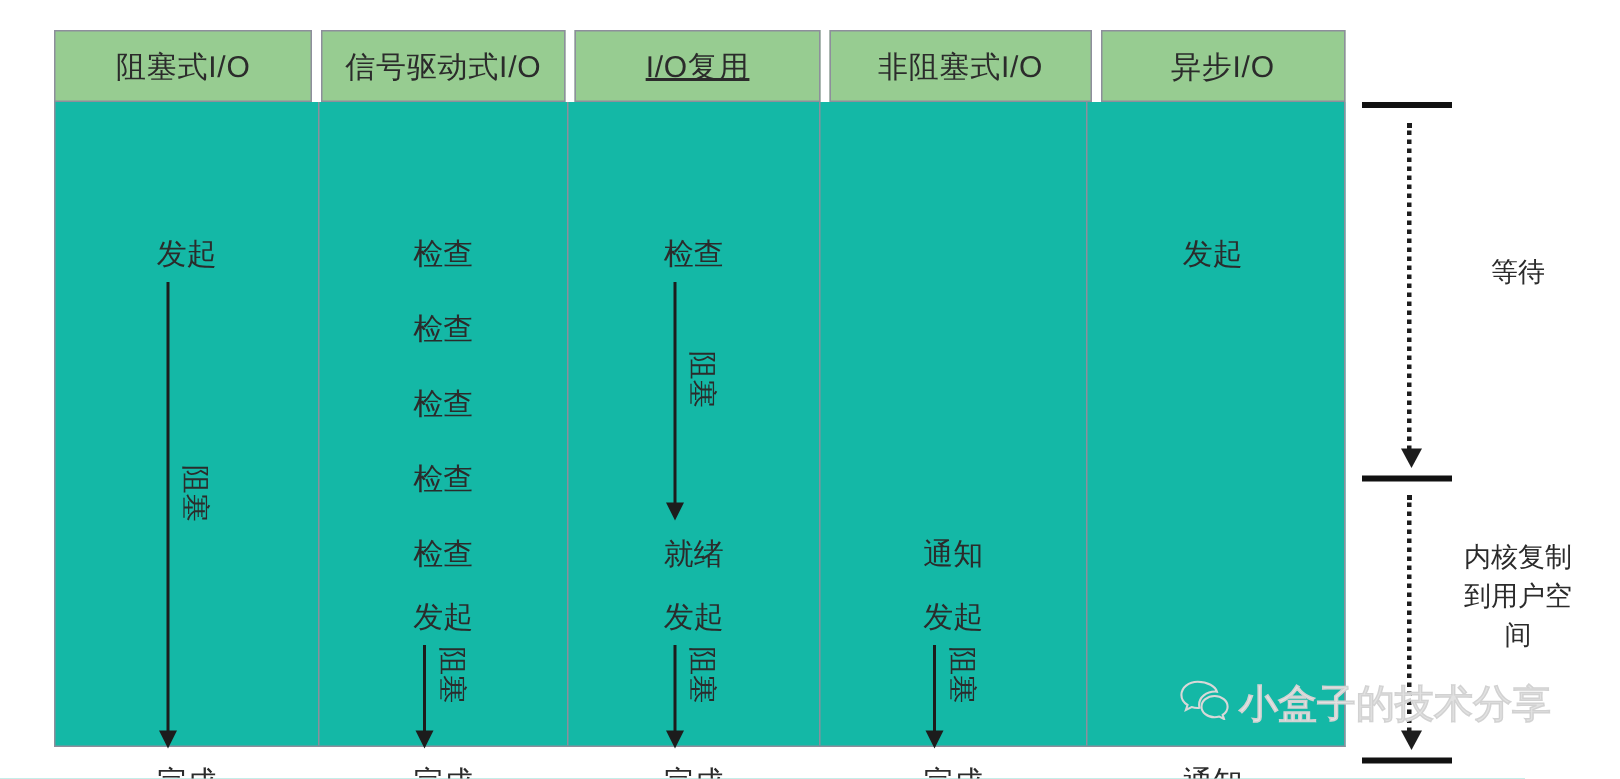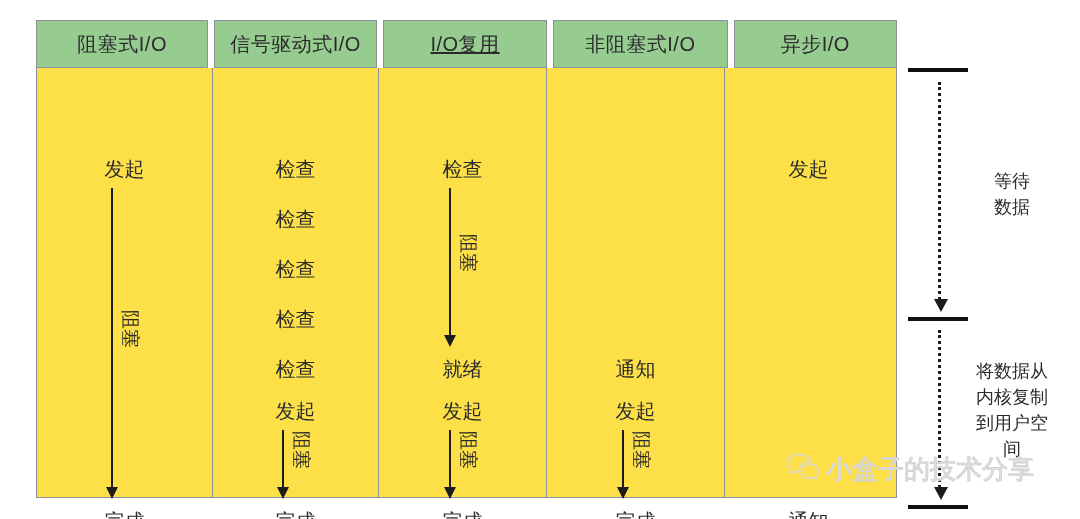--- a/index.html
+++ b/index.html
@@ -36,21 +36,21 @@
     margin-right: 6px;
   }
   .hdr-cell:last-child { margin-right: 0; }
 
   .body-grid {
     position: absolute; left: 0; top: 48px;
     width: 861px; height: 430px;
     border: 1px solid #8e8e9c;
     border-top: none;
     box-sizing: border-box;
-    background: #fde047;
+    background: #14b8a6;
     display: flex;
   }
   .col {
     position: relative;
     height: 100%;
     border-right: 1px solid #8e8e9c;
     box-sizing: border-box;
   }
   .col:last-child { border-right: none; }
 
@@ -196,28 +196,26 @@
 
   </div>
 
   <div class="annot">
 
     <div class="tick" style="left:8px; top:48px; width:60px;"></div>
 
     <div class="dotline" style="left:38px; top:62px; height:218px;"></div>
     <div class="annot-label" style="left:62px; top:148px; width:100px;">
       <div>等待</div>
-      <div>数据</div>
     </div>
 
     <div class="tick" style="left:8px; top:297px; width:60px;"></div>
 
     <div class="dotline" style="left:38px; top:310px; height:158px;"></div>
     <div class="annot-label" style="left:58px; top:338px; width:108px;">
-      <div>将数据从</div>
       <div>内核复制</div>
       <div>到用户空</div>
       <div>间</div>
     </div>
 
     <div class="tick" style="left:8px; top:485px; width:60px;"></div>
   </div>
 
 
   <div class="wm-brand">

